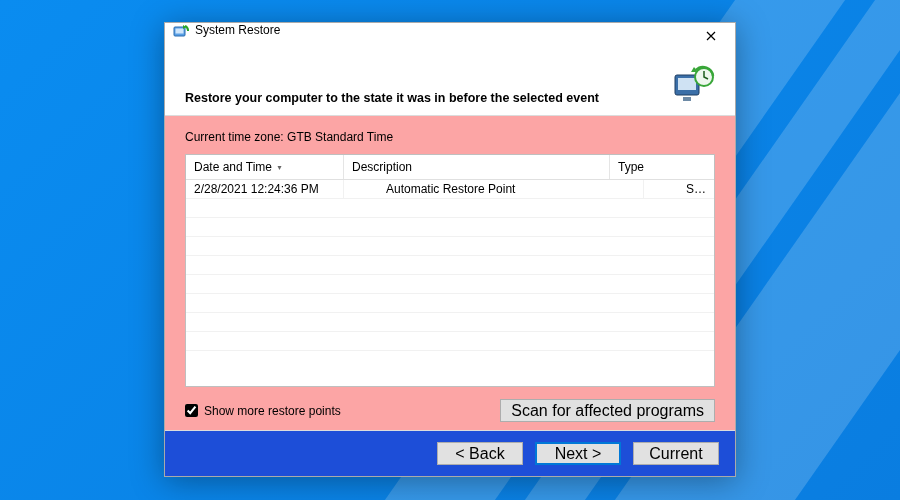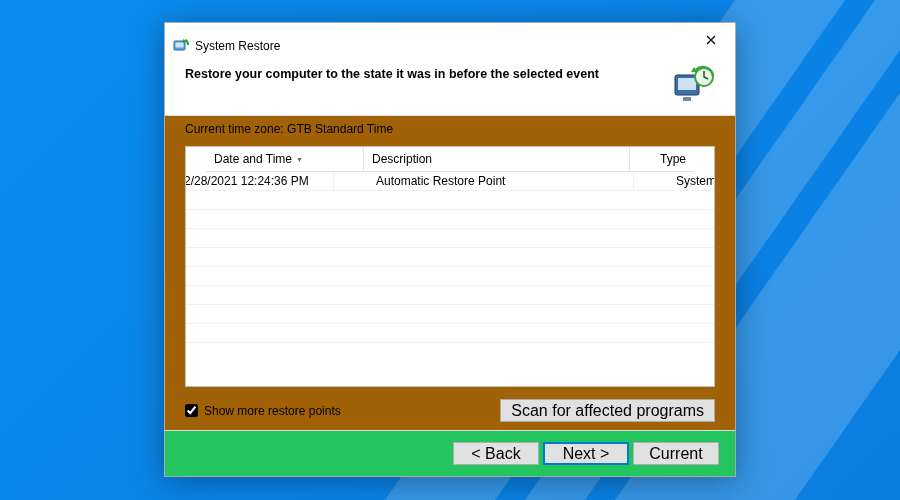--- a/index.html
+++ b/index.html
@@ -22,77 +22,76 @@
       position: absolute;
       left: 164px; top: 22px;
       width: 572px; height: 455px;
       background: #fff;
       border: 1px solid #aaa;
       box-shadow: 0 4px 30px rgba(0,0,0,0.35);
       display: flex; flex-direction: column;
     }
     .titlebar {
       height: 30px;
-      display: flex; align-items: flex-end;
+      display: flex; align-items: flex-start;
       padding: 0 6px 0 8px;
       font-size: 12px;
       color: #000;
     }
     .titlebar .title-icon { margin-right: 6px; display: flex; }
     .titlebar .spacer { flex: 1; }
     .close-btn {
       width: 36px; height: 26px;
       display: flex; align-items: center; justify-content: center;
       cursor: default;
     }
 
     .header-band {
       padding: 12px 20px 10px 20px;
-      display: flex; align-items: flex-start;
+      display: flex; align-items: flex-end;
       gap: 12px;
     }
     .header-band .instruction {
       font-weight: 700;
       font-size: 12.5px;
       flex: 1;
       padding-top: 2px;
     }
     .wizard-art { width: 44px; height: 40px; flex-shrink: 0; }
 
     .divider { height: 1px; background: #dcdcdc; margin: 0; }
 
     .body-pane {
       flex: 1;
-      padding: 6px 20px 8px 20px;
-      background: #a16207;
+      padding: 14px 20px 8px 20px;
+      background: #fca5a5;
       display: flex; flex-direction: column;
     }
     .tz-line { font-size: 12px; color: #000; margin-bottom: 10px; }
 
     .grid-wrap {
       flex: 1;
       background: #fff;
       border: 1px solid #bfbfbf;
       display: flex; flex-direction: column;
       overflow: hidden;
-      align-items: center;
     }
     .grid-header {
       display: flex;
       background: #fff;
       border-bottom: 1px solid #e0e0e0;
     }
     .grid-header .hcell {
       padding: 5px 8px;
       border-right: 1px solid #e5e5e5;
       font-size: 12px;
       position: relative;
       user-select: none;
     }
-    .grid-header .hcell:last-child { border-right: none; margin-left: 22px; }
+    .grid-header .hcell:last-child { border-right: none; }
     .sort-arrow {
       font-size: 8px; color: #666;
       position: relative; top: -1px; left: 2px;
     }
     .grid-body { flex: 1; overflow: auto; }
     .row {
       display: flex;
       height: 19px;
       align-items: center;
       border-bottom: 1px solid #f1f1f1;
@@ -131,24 +130,24 @@
       border: 1px solid #adadad;
       font-family: inherit; font-size: 16px;
       padding: 0 10px;
       cursor: default;
     }
     .wbtn.wide { min-width: 160px; }
     .wbtn.default { border: 1px solid #0078d7; box-shadow: inset 0 0 0 1px #0078d7; }
 
     .footer-bar {
       height: 46px;
-      background: #22c55e;
+      background: #1d4ed8;
       border-top: 1px solid #dcdcdc;
       display: flex; align-items: center; justify-content: flex-end;
-      gap: 4px;
+      gap: 12px;
       padding: 0 16px;
     }
   </style>
 </head>
 <body>
 
 <div class="bg-stripes">
   <div class="s1"></div>
     <div class="s2"></div>
     <div class="s3"></div>

